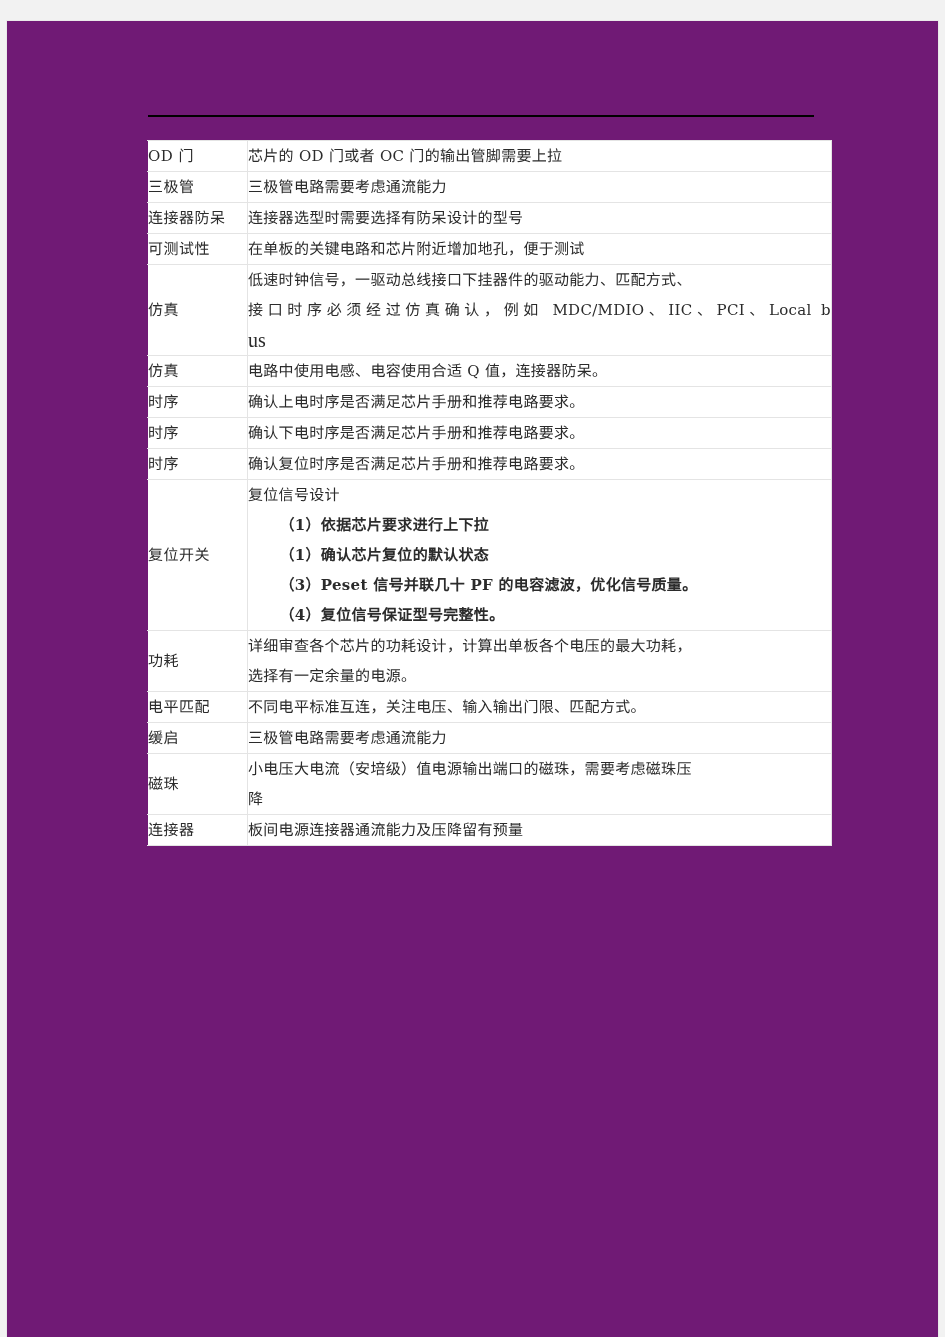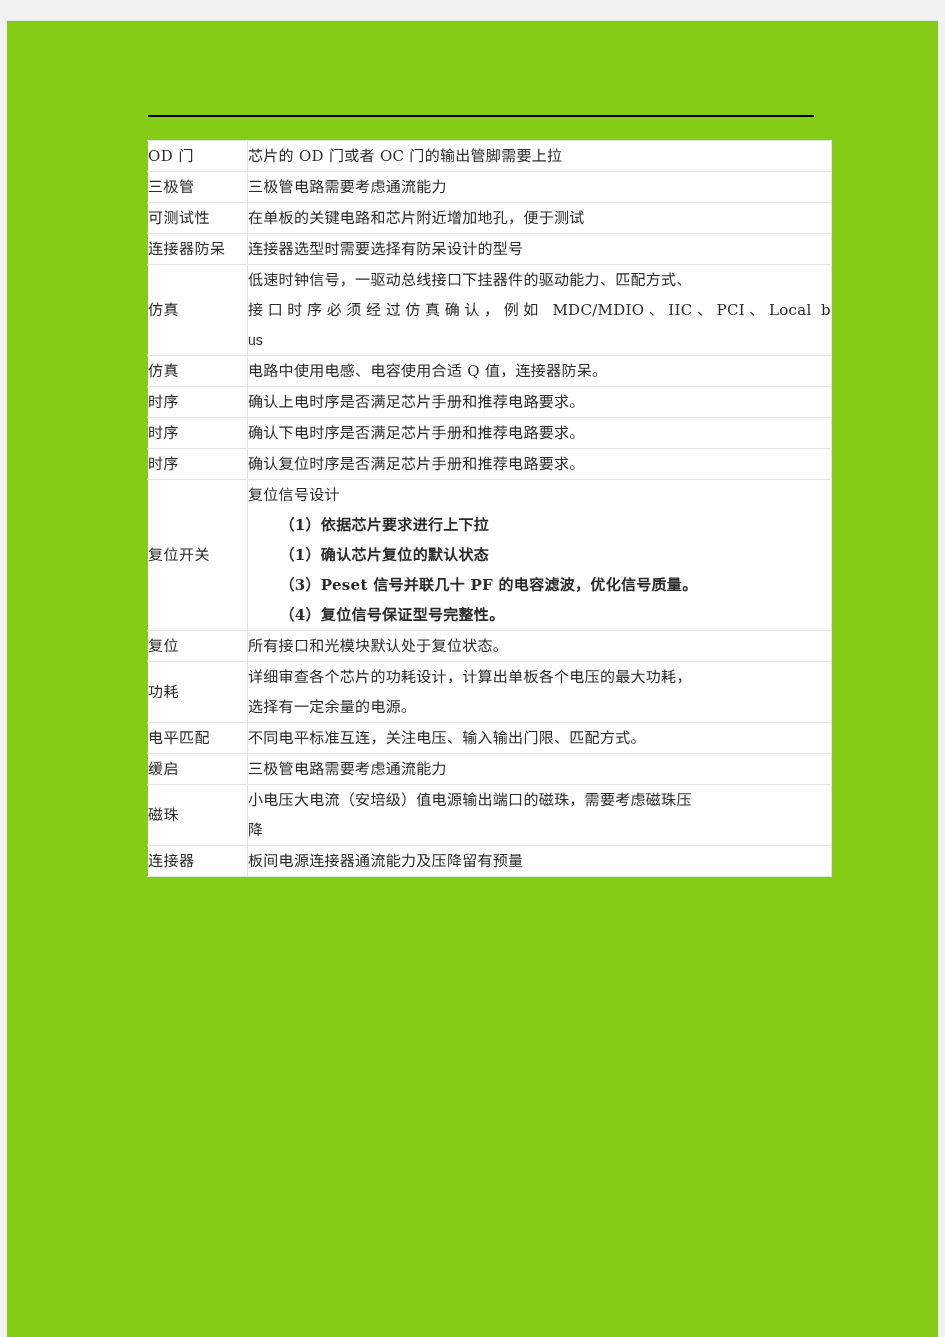--- a/index.html
+++ b/index.html
@@ -15,21 +15,21 @@
     overflow: hidden;
   }
 
   
   .page {
     position: absolute;
     left: 7px;
     top: 21px;
     width: 931px;
     height: 1316px;
-    background: #84cc16;
+    background: #701a75;
     box-shadow: 0 0 0 1px #e9e9e9;
     overflow: hidden;
   }
 
   
   .header-rule {
     position: absolute;
     left: 141px;
     top: 94px;
     width: 666px;
@@ -84,22 +84,22 @@
     display: block;
     text-align: justify;
     text-align-last: justify;
   }
   .cell-body .list-item {
     display: block;
     padding-left: 2.1em;
     font-weight: bold;
   }
   .latin {
-    font-family: Liberation Sans, sans-serif;
-    font-size: 14px;
+    font-family: Liberation Serif, serif;
+    font-size: 20px;
     letter-spacing: 0;
   }
 </style>
 </head>
 <body>
 
 <div class="page">
 
   <div class="header-rule"></div>
 
@@ -115,27 +115,27 @@
         <td class="cell-body">芯片的 OD 门或者 OC 门的输出管脚需要上拉</td>
       </tr>
 
 
       <tr>
         <td class="cell-label">三极管</td>
         <td class="cell-body">三极管电路需要考虑通流能力</td>
       </tr>
 
       <tr>
+        <td class="cell-label">连接器防呆</td>
+        <td class="cell-body">连接器选型时需要选择有防呆设计的型号</td>
+      </tr>
+
+      <tr>
         <td class="cell-label">可测试性</td>
         <td class="cell-body">在单板的关键电路和芯片附近增加地孔，便于测试</td>
-      </tr>
-
-      <tr>
-        <td class="cell-label">连接器防呆</td>
-        <td class="cell-body">连接器选型时需要选择有防呆设计的型号</td>
       </tr>
 
       <tr>
         <td class="cell-label">仿真</td>
         <td class="cell-body">
           <span class="line">低速时钟信号，一驱动总线接口下挂器件的驱动能力、匹配方式、</span>
           <span class="justified">接口时序必须经过仿真确认，例如 MDC/MDIO、IIC、PCI、Local    b</span>
           <span class="line latin">us</span>
         </td>
       </tr>
@@ -165,24 +165,20 @@
         <td class="cell-label">复位开关</td>
         <td class="cell-body">
           <span class="line">复位信号设计</span>
           <span class="list-item">（1）依据芯片要求进行上下拉</span>
           <span class="list-item">（1）确认芯片复位的默认状态</span>
           <span class="list-item">（3）Peset 信号并联几十 PF 的电容滤波，优化信号质量。</span>
           <span class="list-item">（4）复位信号保证型号完整性。</span>
         </td>
       </tr>
 
-      <tr>
-        <td class="cell-label">复位</td>
-        <td class="cell-body">所有接口和光模块默认处于复位状态。</td>
-      </tr>
 
       <tr>
         <td class="cell-label">功耗</td>
         <td class="cell-body">
           <span class="line">详细审查各个芯片的功耗设计，计算出单板各个电压的最大功耗，</span>
           <span class="line">选择有一定余量的电源。</span>
         </td>
       </tr>
 
       <tr>

